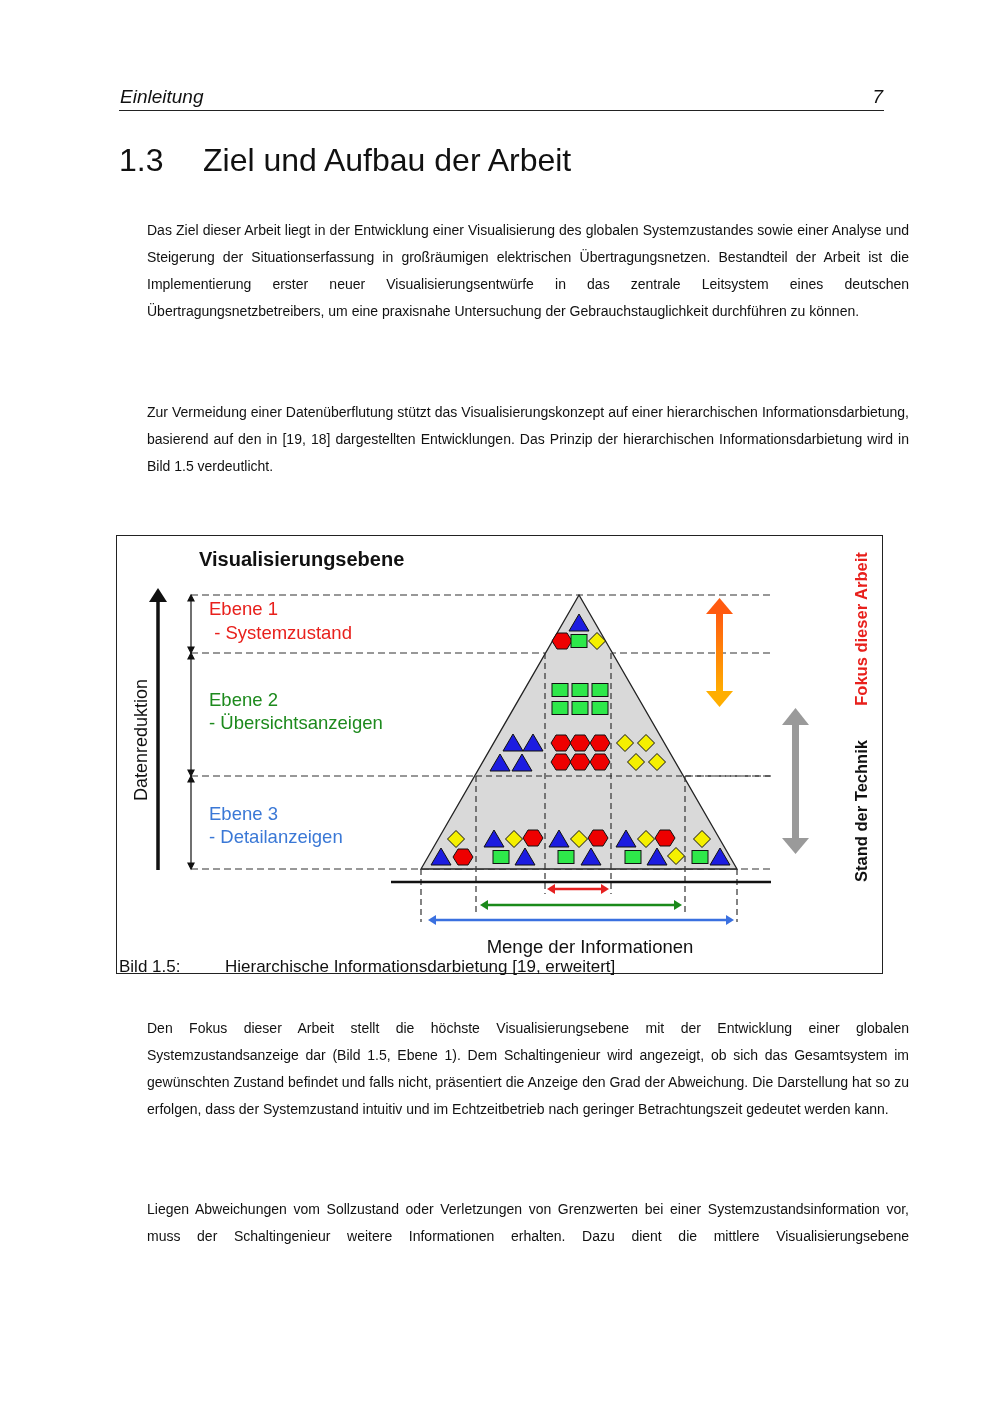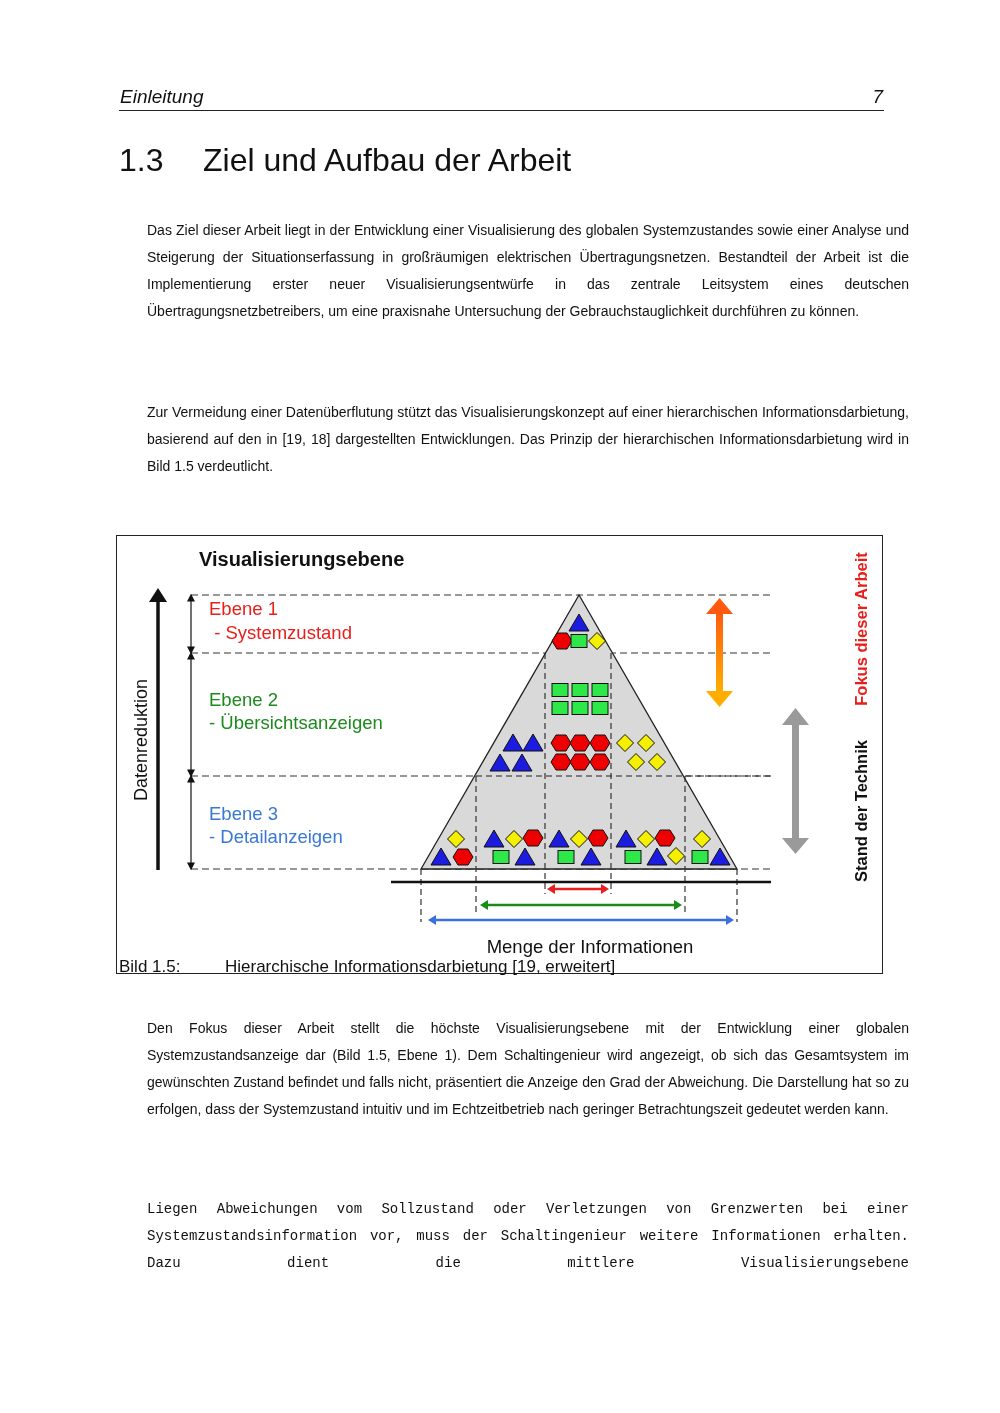--- a/index.html
+++ b/index.html
@@ -179,13 +179,13 @@
     <text transform="translate(866,607) rotate(-90)" text-anchor="middle" font-family="Liberation Sans, sans-serif" font-size="16.5" font-weight="bold" fill="#e8201c">Fokus dieser Arbeit</text>
     <text transform="translate(866,789) rotate(-90)" text-anchor="middle" font-family="Liberation Sans, sans-serif" font-size="16.5" font-weight="bold" fill="#111">Stand der Technik</text>
   </svg>
 </div>
 
 <div class="caption">
   <span class="label">Bild 1.5:</span><span>Hierarchische Informationsdarbietung [19, erweitert]</span>
 </div>
 
 <p class="para" style="top:1002px;">Den Fokus dieser Arbeit stellt die höchste Visualisierungsebene mit der Entwicklung einer globalen Systemzustandsanzeige dar (Bild 1.5, Ebene 1). Dem Schaltingenieur wird angezeigt, ob sich das Gesamtsystem im gewünschten Zustand befindet und falls nicht, präsentiert die Anzeige den Grad der Abweichung. Die Darstellung hat so zu erfolgen, dass der Systemzustand intuitiv und im Echtzeitbetrieb nach geringer Betrachtungszeit gedeutet werden kann.</p>
-<p class="para last-justify" style="top:1183px;font-family:Liberation Mono, monospace;">Liegen Abweichungen vom Sollzustand oder Verletzungen von Grenzwerten bei einer Systemzustandsinformation vor, muss der Schaltingenieur weitere Informationen erhalten. Dazu dient die mittlere Visualisierungsebene</p>
+<p class="para last-justify" style="top:1183px;">Liegen Abweichungen vom Sollzustand oder Verletzungen von Grenzwerten bei einer Systemzustandsinformation vor, muss der Schaltingenieur weitere Informationen erhalten. Dazu dient die mittlere Visualisierungsebene</p>
 
 </body></html>

